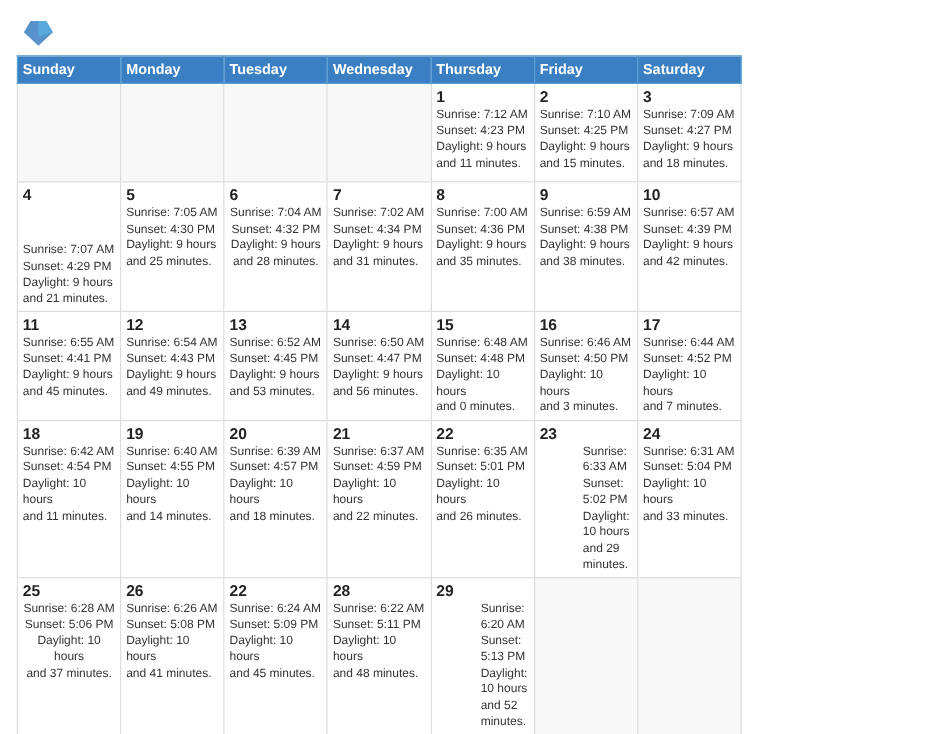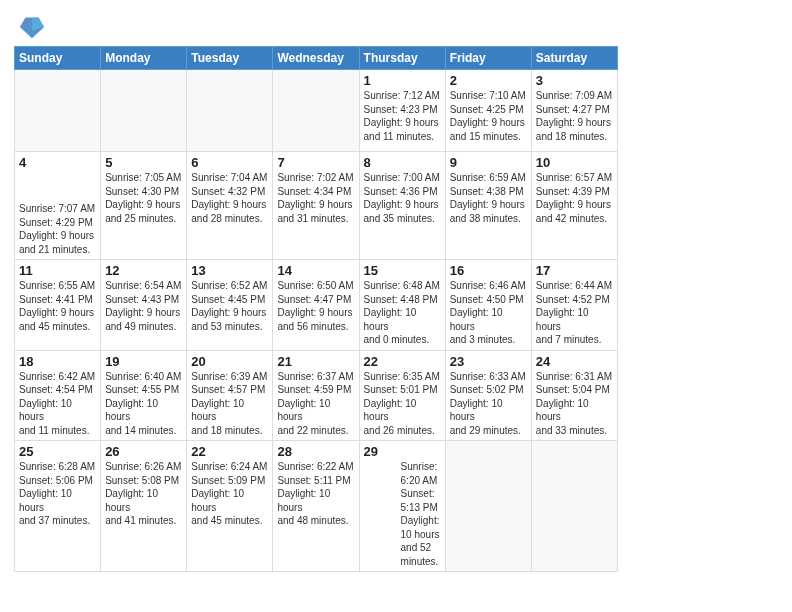--- a/index.html
+++ b/index.html
@@ -159,21 +159,21 @@
           </td>
           <td>
             <span class="day-num">5</span>
             <div class="day-info" style="white-space: pre-line;">Sunrise: 7:05 AM
 Sunset: 4:30 PM
 Daylight: 9 hours
 and 25 minutes.</div>
           </td>
           <td>
             <span class="day-num">6</span>
-            <div class="day-info" style="white-space: pre-line;">Sunrise: 7:04 AM
+            <div class="day-info" style="white-space: pre-line; text-align: center;">Sunrise: 7:04 AM
 Sunset: 4:32 PM
 Daylight: 9 hours
 and 28 minutes.</div>
           </td>
           <td>
             <span class="day-num">7</span>
             <div class="day-info" style="white-space: pre-line;">Sunrise: 7:02 AM
 Sunset: 4:34 PM
 Daylight: 9 hours
 and 31 minutes.</div>
@@ -282,37 +282,37 @@
           </td>
           <td>
             <span class="day-num">22</span>
             <div class="day-info" style="white-space: pre-line;">Sunrise: 6:35 AM
 Sunset: 5:01 PM
 Daylight: 10 hours
 and 26 minutes.</div>
           </td>
           <td>
             <span class="day-num">23</span>
-            <div class="day-info" style="white-space: pre-line;">Sunrise: 6:33 AM
+            <div class="day-info" style="white-space: pre-line; margin-left: 36px;">Sunrise: 6:33 AM
 Sunset: 5:02 PM
 Daylight: 10 hours
 and 29 minutes.</div>
           </td>
           <td>
             <span class="day-num">24</span>
             <div class="day-info" style="white-space: pre-line;">Sunrise: 6:31 AM
 Sunset: 5:04 PM
 Daylight: 10 hours
 and 33 minutes.</div>
           </td>
         </tr>
         <tr>
           <td>
             <span class="day-num">25</span>
-            <div class="day-info" style="white-space: pre-line;">Sunrise: 6:28 AM
+            <div class="day-info" style="white-space: pre-line; text-align: center;">Sunrise: 6:28 AM
 Sunset: 5:06 PM
 Daylight: 10 hours
 and 37 minutes.</div>
           </td>
           <td>
             <span class="day-num">26</span>
             <div class="day-info" style="white-space: pre-line;">Sunrise: 6:26 AM
 Sunset: 5:08 PM
 Daylight: 10 hours
 and 41 minutes.</div>

